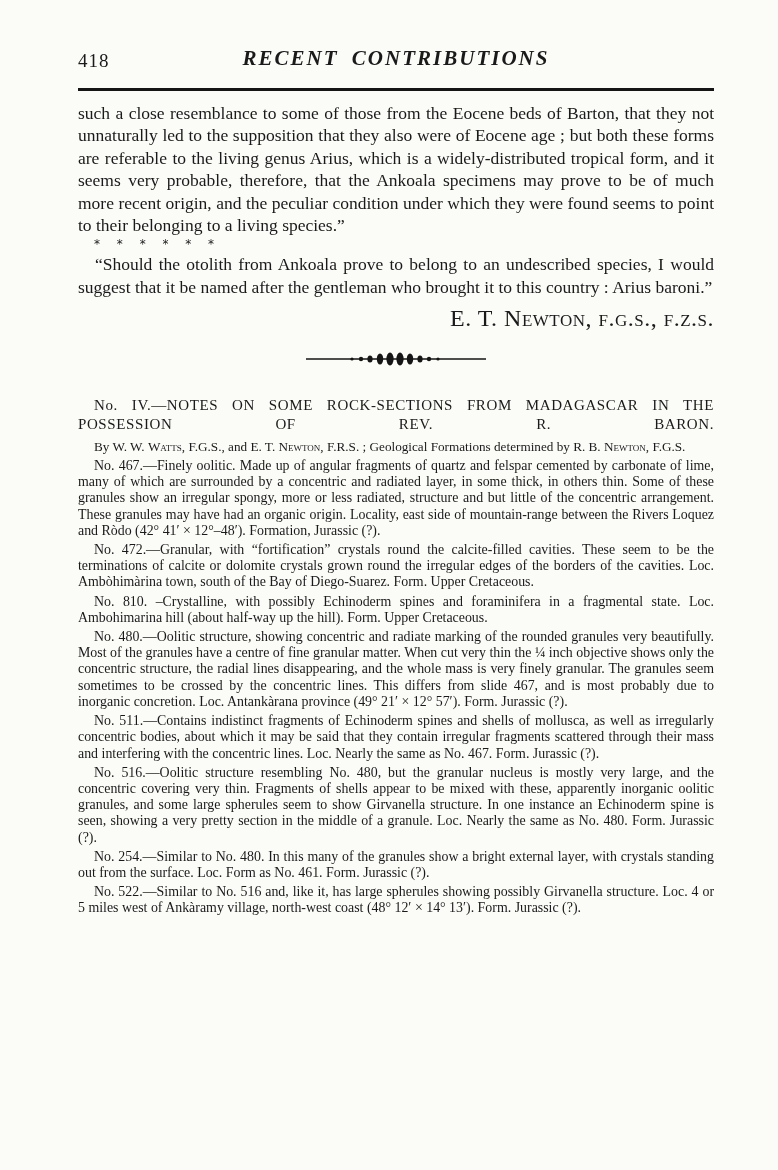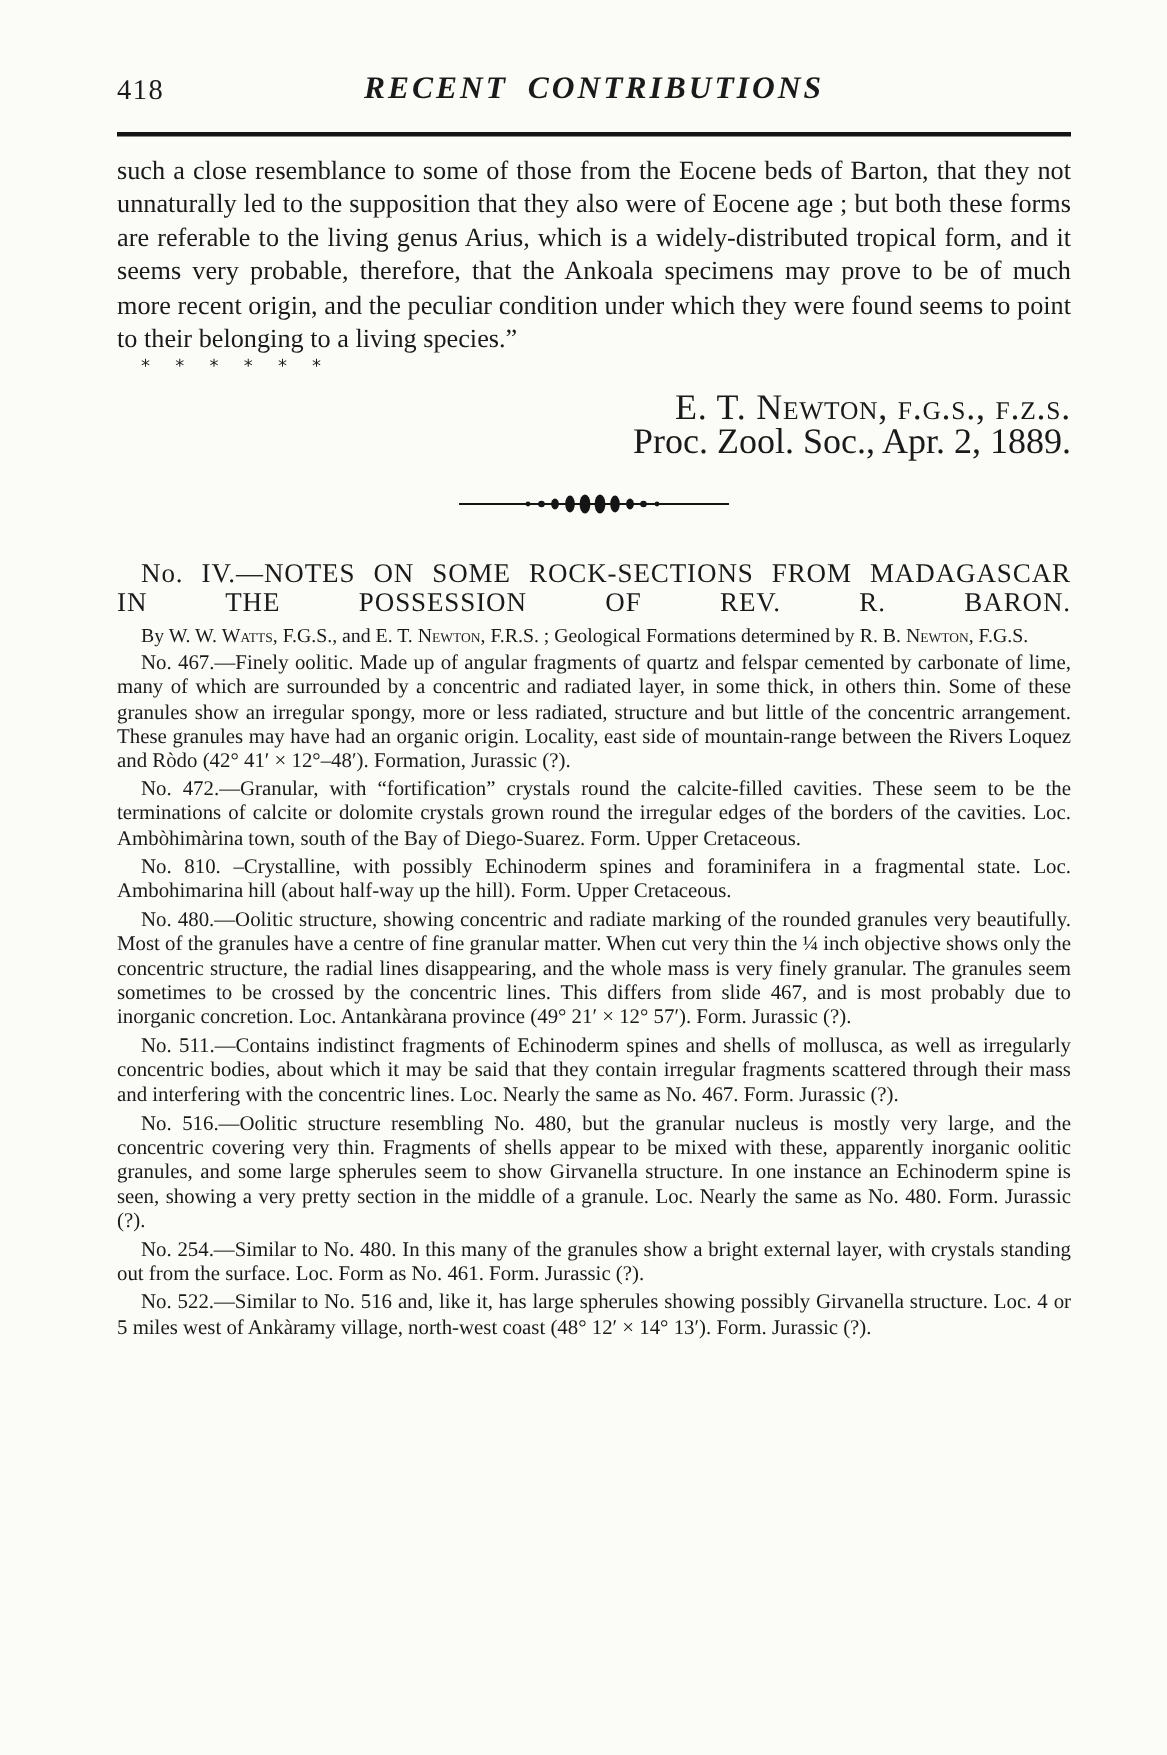--- a/index.html
+++ b/index.html
@@ -48,21 +48,21 @@
     word-spacing: 13px; letter-spacing: 0;
   }
   .sig { margin-top: 9px; text-align: right; font-size: 24px; line-height: 23px; }
   .sig-name { letter-spacing: 0.5px; }
   
   .ornament { margin: 22px auto 0 auto; width: 180px; height: 14px; display: block; }
   
   .block-b { margin-top: 30px; font-size: 13.9px; line-height: 16.2px; }
   .art-heading {
     margin: 0; font-weight: normal;
-    font-size: 18px; line-height: 19px;
+    font-size: 15px; line-height: 19px;
     text-align: justify; text-align-last: justify;
     text-indent: 16px; letter-spacing: 0.6px; word-spacing: 5px;
   }
   .byline {
     margin: 5px 0 0 0;
     font-size: 13.2px; line-height: 15.8px;
     text-align: justify; text-indent: 16px;
   }
   .entry {
     margin: 3px 0 0 0;
@@ -78,23 +78,23 @@
 
   <header class="running-head">
     <span class="pagenum">418</span>
     <span class="rh-title">RECENT CONTRIBUTIONS</span>
   </header>
   <div class="head-rule"></div>
 
   <section class="block-a">
     <p><span>such a close resemblance to some of those from the Eocene beds of Barton, that they not unnaturally led to the supposition that they also were of Eocene age ; but both these forms are referable to the living genus </span><span class="i">Arius</span><span>, which is a widely-distributed tropical form, and it seems very probable, therefore, that the Ankoala specimens may prove to be of much more recent origin, and the peculiar condition under which they were found seems to point to their belonging to a living species.”</span></p>
     <div class="stars">* * * * * *</div>
+    <p class="para-indent"><span>“Should the otolith from Ankoala prove to belong to an undescribed species, I would suggest that it be named after the gentleman who brought it to this country : </span><span class="i">Arius baroni</span><span>.”</span></p>
     <div class="sig">
       <div class="sig-name"><span>E. T. </span><span class="sc">Newton</span><span>, </span><span class="sc">f.g.s., f.z.s.</span></div>
-      <div class="sig-src"><span class="i">Proc. Zool. Soc.</span><span>, Apr. 2, 1889.</span></div>
     </div>
   </section>
 
   <svg class="ornament" viewBox="0 0 180 14" xmlns="http://www.w3.org/2000/svg" aria-hidden="true">
     <line x1="0" y1="7" x2="180" y2="7" stroke="#151515" stroke-width="1.4"></line>
     <circle cx="46" cy="7" r="1.6" fill="#151515"></circle>
     <circle cx="55" cy="7" r="2.2" fill="#151515"></circle>
     <ellipse cx="64" cy="7" rx="2.6" ry="3.6" fill="#151515"></ellipse>
     <ellipse cx="74" cy="7" rx="3.2" ry="5.6" fill="#151515"></ellipse>
     <ellipse cx="84" cy="7" rx="3.6" ry="6.4" fill="#151515"></ellipse>

